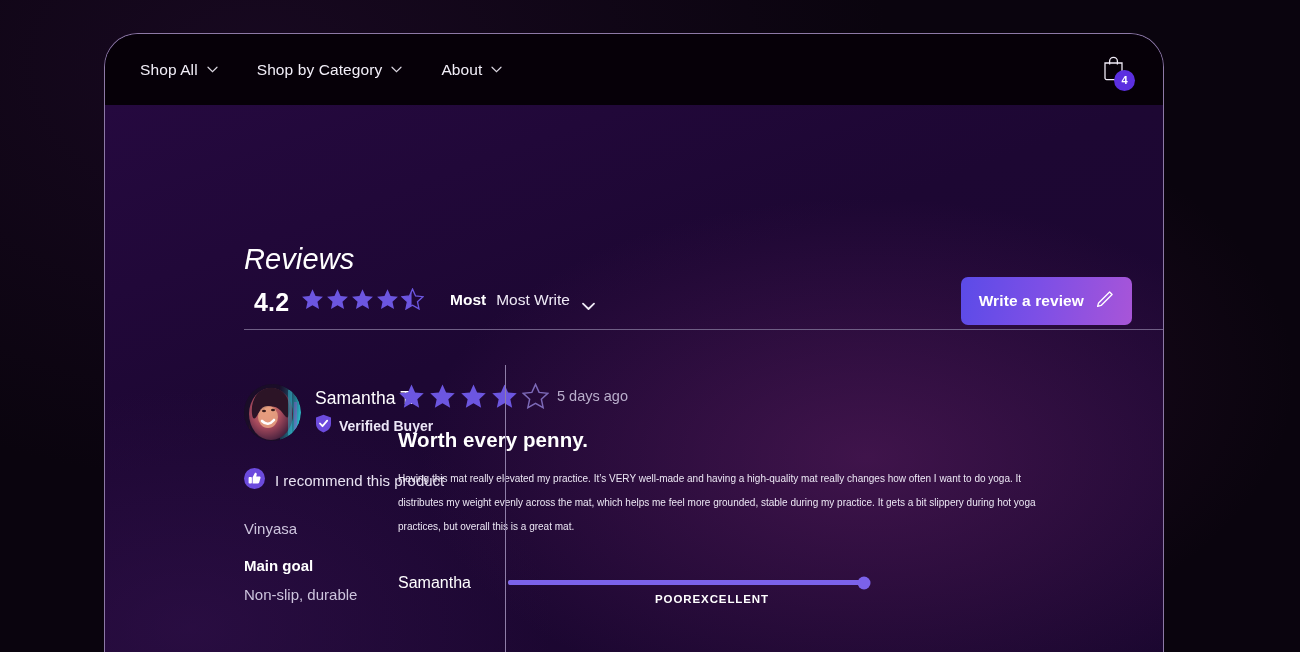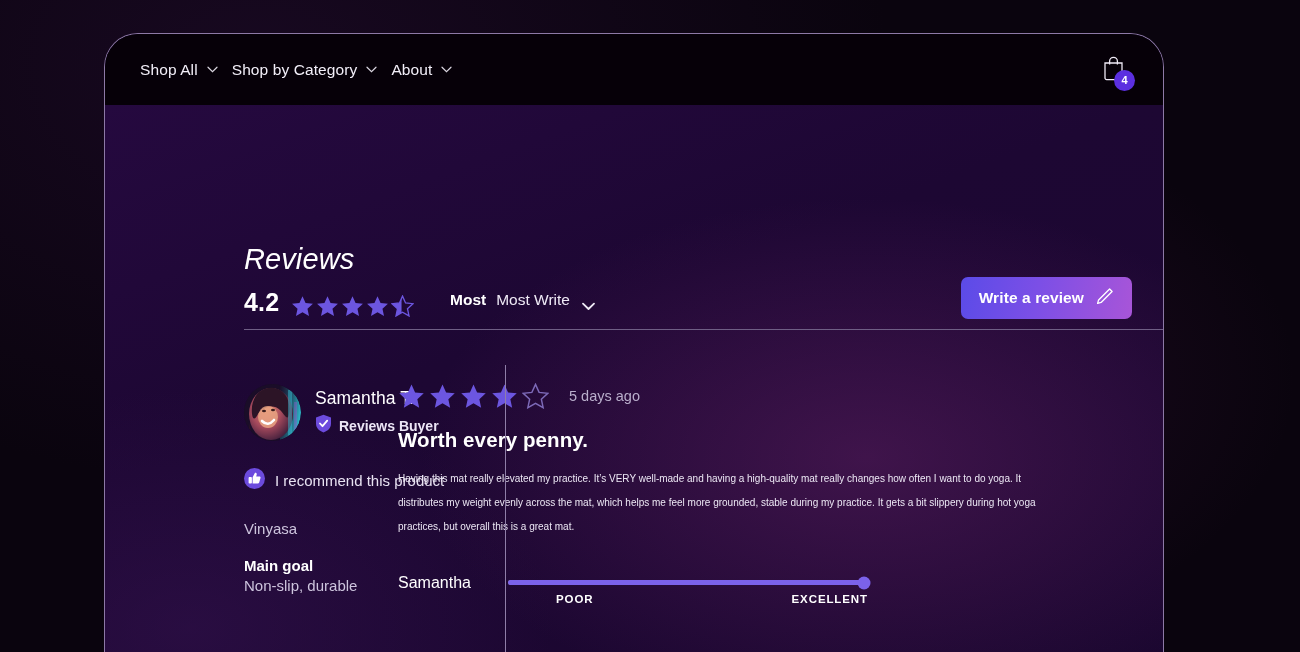--- a/index.html
+++ b/index.html
@@ -32,21 +32,21 @@
   
   .navbar {
     position:relative;
     height:71px;
     background:#060008;
     display:flex;
     align-items:center;
     padding-left:35px;
     padding-right:30px;
   }
-  .nav-items { display:flex; align-items:flex-start; gap:14px; }
+  .nav-items { display:flex; align-items:flex-start; gap:39px; }
   .nav-item {
     display:flex; align-items:center; gap:9px;
     color:#f2eef8;
     font-size:15.5px;
     letter-spacing:0.1px;
     cursor:pointer;
   }
   .chev { display:block; width:11px; height:7px; opacity:.9; }
   .chev svg { display:block; }
 
@@ -85,23 +85,23 @@
     left:139px; top:138px;
     font-size:29px;
     color:#ffffff;
     letter-spacing:0.1px;
     font-style:italic;
   }
 
   
   .summary {
     position:absolute;
-    left:139px; top:183px;
+    left:149px; top:183px;
     display:flex;
-    align-items:flex-end;
+    align-items:flex-start;
   }
   .score {
     font-size:25px;
     font-weight:bold;
     color:#ffffff;
     letter-spacing:0.2px;
   }
   .summary-stars { display:flex; gap:2px; margin-left:12px; }
   .summary-stars svg { display:block; }
 
@@ -113,21 +113,21 @@
   .sort-label { font-size:15.5px; font-weight:bold; color:#ffffff; }
   .sort-value {
     font-size:15.5px; color:#efeaf6;
     cursor:pointer;
   }
   .sort-caret { width:12px; height:8px; margin-left:2px; cursor:pointer; }
 
   .write-btn {
     position:absolute;
     right:31px; top:172px;
-    height:42px;
+    height:48px;
     padding:0 18px;
     border:none; border-radius:7px;
     background:linear-gradient(100deg,#5b4be8 0%,#7c4fe6 45%,#a855d8 100%);
     color:#ffffff;
     font-size:15.5px;
     font-weight:bold;
     font-family:"Liberation Sans", sans-serif;
     display:flex; align-items:center; gap:11px;
     cursor:pointer;
     letter-spacing:0.1px;
@@ -182,34 +182,34 @@
 
   .recommend {
     display:flex; align-items:center; gap:10px;
     margin-top:27px;
   }
   .recommend-text { font-size:15px; color:#e8e2f2; white-space:nowrap; }
 
   .meta-block { margin-top:27px; }
   .meta-block + .meta-block { margin-top:20px; }
   .meta-label { font-size:15px; font-weight:bold; color:#ffffff; }
-  .meta-value { font-size:15px; color:#cdc4dd; margin-top:3px; }
+  .meta-value { font-size:15px; color:#cdc4dd; margin-top:12px; }
 
   .review-main {
     flex:1;
     padding-left:32px;
     padding-top:33px;
     padding-right:60px;
   }
   .review-stars { display:flex; align-items:center; gap:4px; }
   .review-stars svg { display:block; }
   .review-date {
     font-size:14.5px;
     color:#b9aecb;
-    margin-left:16px;
+    margin-left:4px;
   }
   .review-title {
     font-size:20.5px;
     font-weight:bold;
     color:#ffffff;
     margin-top:19px;
     letter-spacing:0.1px;
   }
   .review-body {
     margin-top:15px;
@@ -252,21 +252,21 @@
     position:absolute;
     top:50%;
     width:13px; height:13px;
     border-radius:50%;
     background:#7b62ea;
     transform:translate(-50%,-50%);
     cursor:pointer;
   }
   .slider-ends {
     display:flex;
-    justify-content:space-between;
+    justify-content:center;
     margin-top:8px;
     margin-left:48px;
   }
   .slider-ends span {
     font-size:11.5px;
     font-weight:bold;
     letter-spacing:0.9px;
     color:#ffffff;
   }
 </style>
@@ -408,21 +408,21 @@
           </div>
           <div>
             <div class="reviewer-name">Samantha T.</div>
             <div class="verified">
               <span>
                 <svg width="17" height="19" viewBox="0 0 17 19">
                   <path d="M8.5 0.8 L16 3.6 V9.6 C16 14.2 12.6 17.2 8.5 18.4 C4.4 17.2 1 14.2 1 9.6 V3.6 Z" fill="#6c4bdd"></path>
                   <path d="M5 9.5 L7.5 12.2 L12.2 6.6" fill="none" stroke="#ffffff" stroke-width="1.8" stroke-linecap="round" stroke-linejoin="round"></path>
                 </svg>
               </span>
-              <span class="verified-text">Reviews Buyer</span>
+              <span class="verified-text">Verified Buyer</span>
             </div>
           </div>
         </div>
 
         <div class="recommend">
           <span>
             <svg width="21" height="21" viewBox="0 0 21 21">
               <circle cx="10.5" cy="10.5" r="10.5" fill="#6c4bdd"></circle>
               <path d="M8.6 9.3 L11 4.7 C12.3 4.5 13 5.4 12.7 6.6 L12.2 8.5 H15.4 C16.3 8.5 16.8 9.3 16.5 10.1 L15.2 14.5 C15 15.2 14.5 15.6 13.8 15.6 H8.6 Z" fill="#ffffff"></path>
               <rect x="4.6" y="9.1" width="3.3" height="6.5" rx="0.8" fill="#ffffff"></rect>

